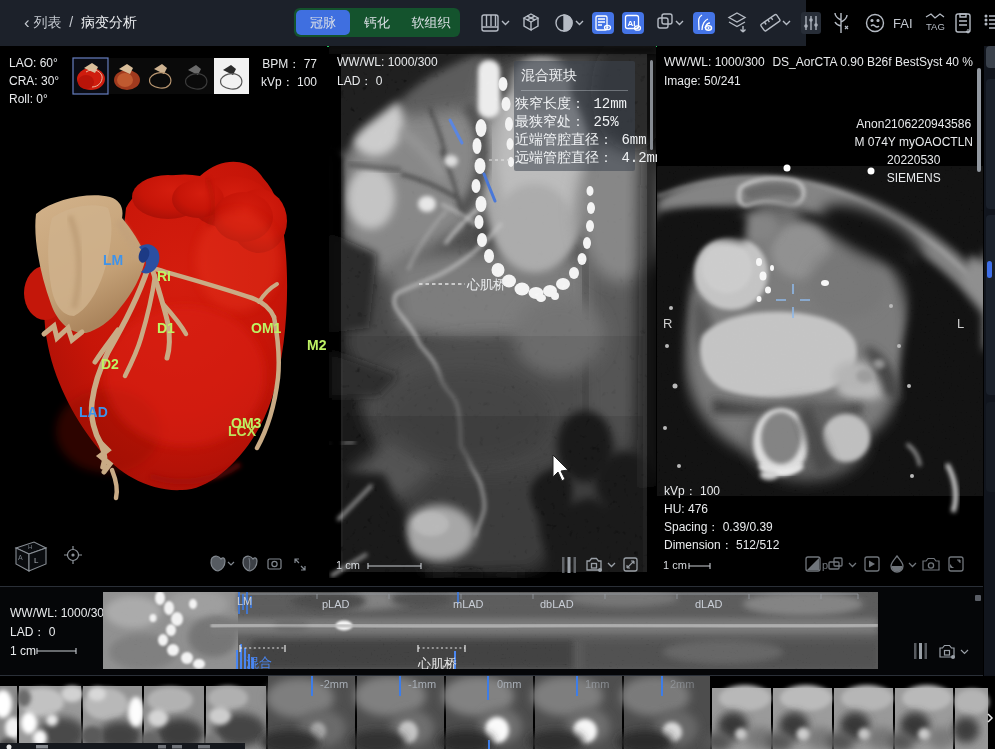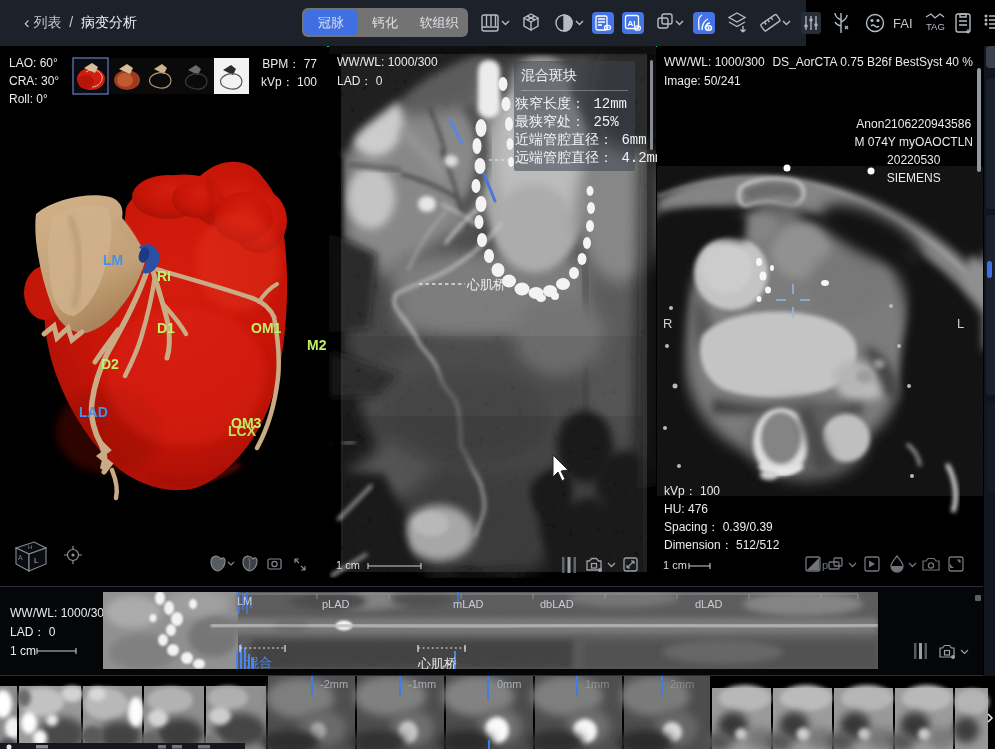--- a/index.html
+++ b/index.html
@@ -2,21 +2,21 @@
 <html><head>
 <meta charset="utf-8">
 <style>
   html,body{margin:0;padding:0;background:#000;}
   #app{position:relative;width:995px;height:749px;background:#000;overflow:hidden;
        font-family:"Liberation Sans",sans-serif;-webkit-font-smoothing:antialiased;}
   .abs{position:absolute;}
   
   #topbar{position:absolute;left:0;top:0;width:806px;height:46px;background:#1c212a;border-bottom:1px solid #22c55e;}
   #crumb{position:absolute;left:24px;top:12px;font-size:14px;color:#c3c8cf;white-space:nowrap;}
-  #tabs{position:absolute;left:302px;top:8px;width:166px;height:29px;background:#737373;border-radius:6px;}
+  #tabs{position:absolute;left:294px;top:8px;width:166px;height:29px;background:#14532d;border-radius:6px;}
   #tabs .tab{position:absolute;top:2px;height:25px;line-height:25px;font-size:13px;color:#dde1e7;text-align:center;}
   #tab1{left:2px;width:54px;background:#3f6fe0;border-radius:5px;color:#fff;}
   
   .panel-label{position:absolute;font-size:12px;color:#e8eaec;line-height:18px;white-space:nowrap;}
   #tooltip{position:absolute;left:514px;top:61px;width:121px;height:110px;background:rgba(62,70,80,0.55);
            border-radius:2px;color:#f0f2f4;font-size:14px;}
   #tooltip .tt-title{padding:6px 0 0 7px;}
   #tooltip .tt-div{margin:5px 7px 4px 7px;border-top:1px solid rgba(215,220,226,0.35);}
   #tooltip .tt-row{padding-left:1px;line-height:18px;white-space:nowrap;font-family:Liberation Mono, monospace;}
   .hlabel{position:absolute;font-weight:bold;font-size:14px;color:#bef264;white-space:nowrap;}
@@ -527,21 +527,21 @@
         <path d="M252,517 l3.5,3.5 3.5,-3.5"></path>
         <path d="M266,515 h3 l2,-2.5 h6 l2,2.5 h3 v9 h-16 Z" stroke-width="1.2"></path>
         <circle cx="274" cy="519.5" r="2.6"></circle>
         <rect x="292" y="511" width="14" height="14" rx="2"></rect>
         <path d="M295,520 l-1.5,1.5 M293.5,521.5 v-3 M293.5,521.5 h3 M303,514 l-1.5,1.5 M303,514 v3 M303,514 h-3" stroke-width="1.1"></path>
       </g>
       <rect x="320" y="22" width="4" height="104" rx="2" fill="#9298a0"></rect>
     </svg>
     <div class="panel-label" style="left:7px;top:7px;">WW/WL: 1000/300</div>
     <div class="panel-label" style="left:7px;top:26px;">Image: 50/241</div>
-    <div class="panel-label" style="right:10px;top:7px;text-align:right;">DS_AorCTA 0.75 B26f BestSyst 40 %</div>
+    <div class="panel-label" style="right:10px;top:7px;text-align:right;">DS_AorCTA 0.90 B26f BestSyst 40 %</div>
     <div class="panel-label" style="right:10px;top:69px;text-align:center;">Anon2106220943586<br>M 074Y myOAOCTLN<br>20220530<br>SIEMENS</div>
     <div class="panel-label" style="left:7px;top:436px;">kVp： 100<br>HU: 476<br>Spacing： 0.39/0.39<br>Dimension： 512/512</div>
   </div>
 
   <div id="sidebar" class="abs" style="left:984px;top:46px;width:11px;height:703px;background:#11151d;">
     <div class="abs" style="left:2px;top:0px;width:9px;height:22px;background:#3a414b;border-radius:4px 0 0 4px;"></div>
     <div class="abs" style="left:2px;top:33px;width:9px;height:130px;background:#1b212b;border-radius:4px 0 0 4px;"></div>
     <div class="abs" style="left:2px;top:169px;width:9px;height:180px;background:#1b212b;border-radius:4px 0 0 4px;"></div>
     <div class="abs" style="left:3px;top:215px;width:5px;height:17px;background:#3d6ee8;border-radius:2.5px;"></div>
     <div class="abs" style="left:2px;top:356px;width:9px;height:90px;background:#161b23;border-radius:4px 0 0 4px;"></div>

